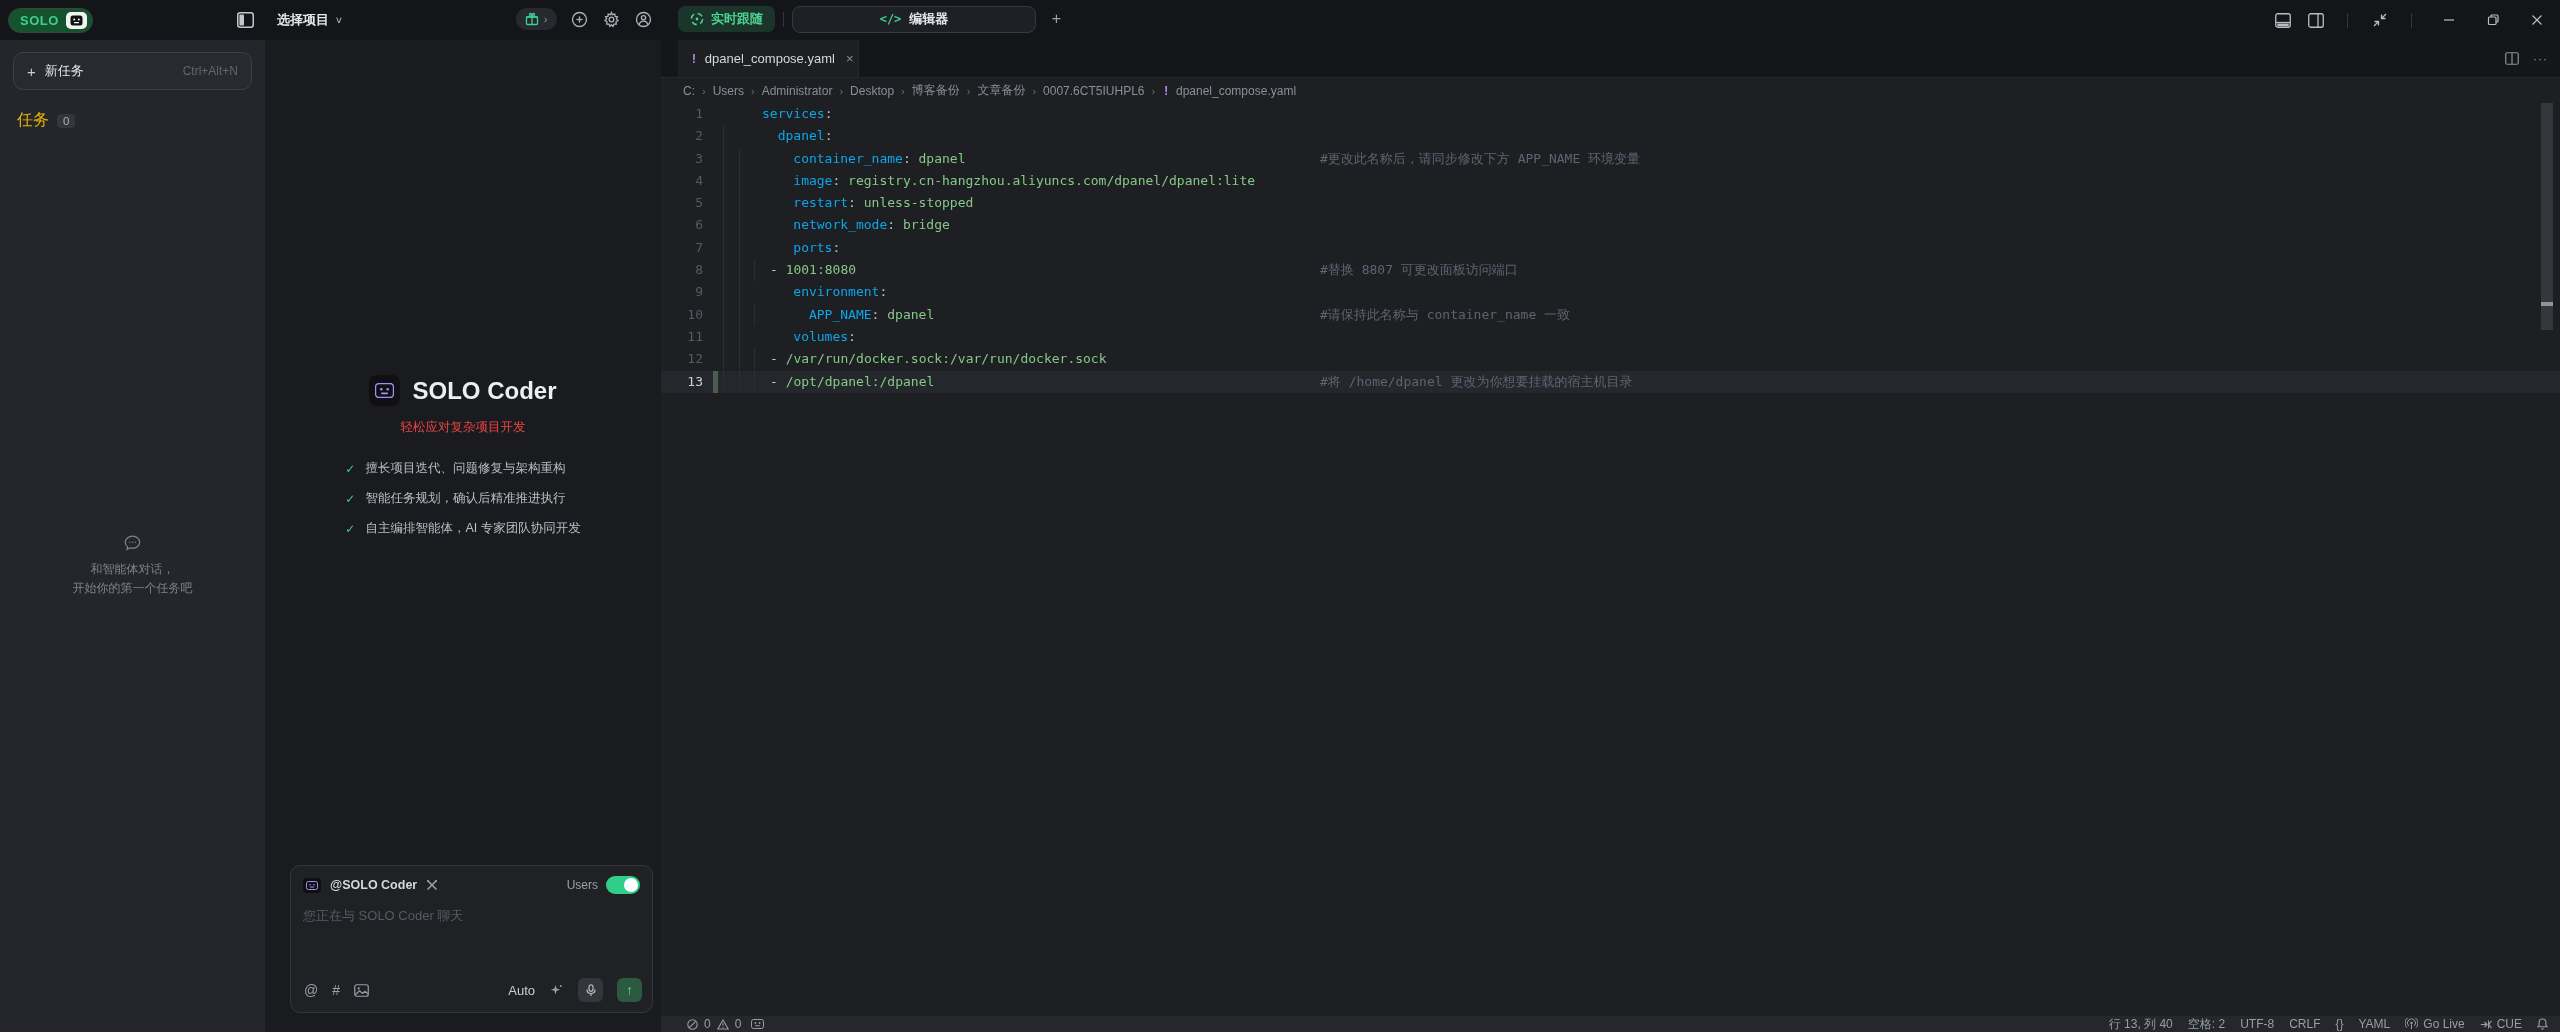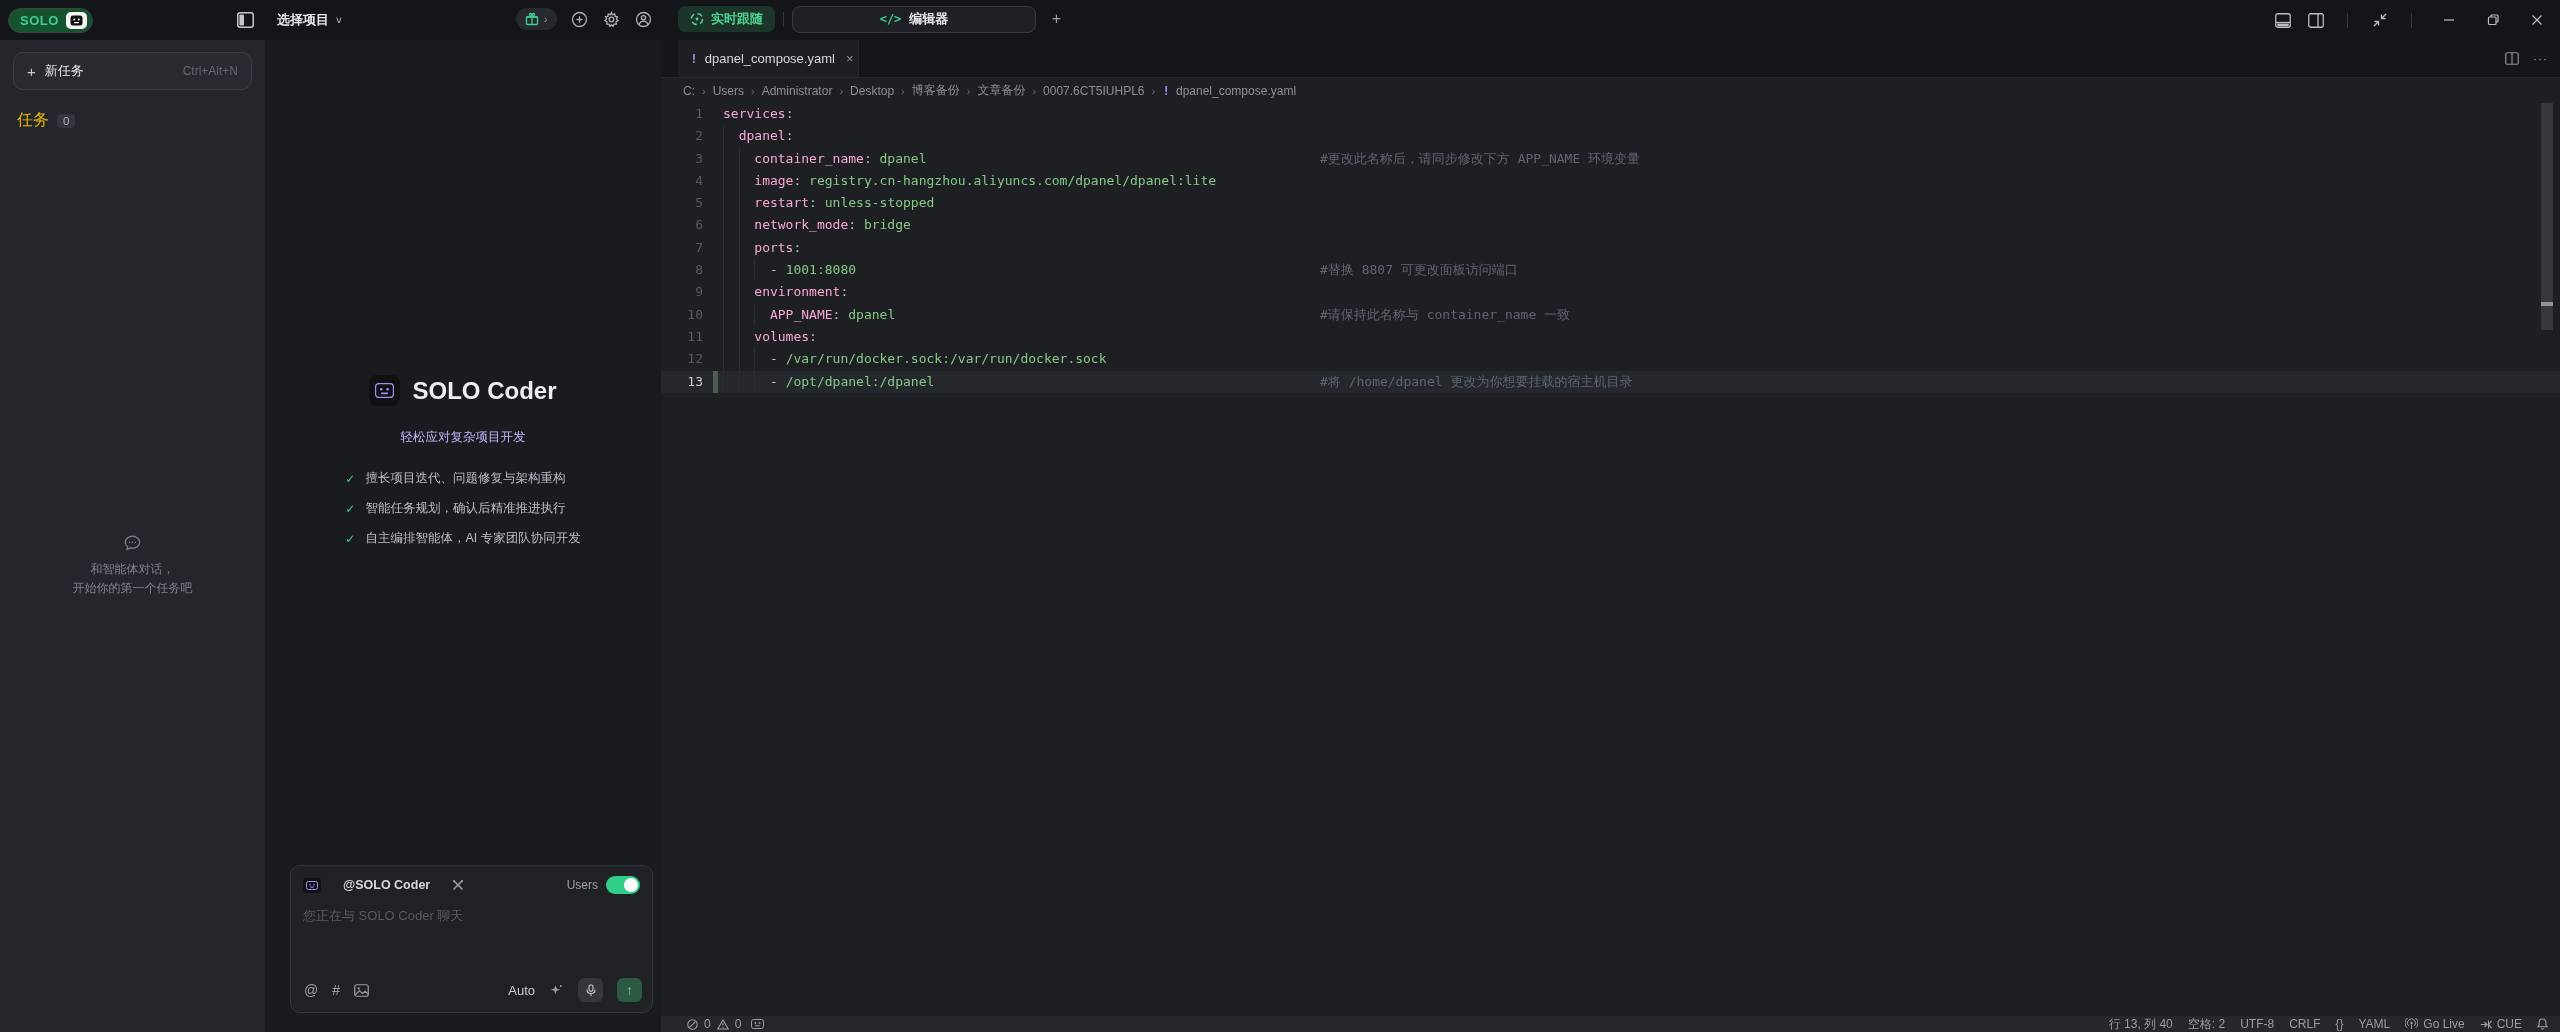--- a/index.html
+++ b/index.html
@@ -44,28 +44,28 @@
   .tasks-count { background:#33363c; color:#aab0b8; font-size:11.5px; border-radius:4px; padding:1px 6px; }
   .empty-state { position:absolute; left:0; top:495px; width:265px; text-align:center; color:#7d838c; font-size:12px; line-height:19px; }
   .empty-state svg { margin-bottom:9px; }
 
   
   #chat { position:absolute; left:265px; top:40px; width:396px; height:992px; background:#1a1b1f; }
   .welcome { position:absolute; left:0; top:335px; width:396px; display:flex; flex-direction:column; align-items:center; }
   .welcome-head { display:flex; align-items:center; gap:12px; }
   .welcome-bot { width:31px; height:31px; border-radius:8px; background:#101013; display:flex; align-items:center; justify-content:center; }
   .welcome-title { color:#eceef1; font-size:24px; font-weight:bold; }
-  .welcome-sub { margin-top:23px; color:#c4b5fd; font-size:12.5px; }
+  .welcome-sub { margin-top:13px; color:#ef4444; font-size:12.5px; }
   .features { margin-top:24px; display:flex; flex-direction:column; gap:13px; }
   .feature { display:flex; align-items:center; gap:10px; color:#b9bfc7; font-size:12.5px; }
   .feature .check { color:#3ecf8e; font-size:12px; }
 
   .chatbox { position:absolute; left:25px; top:825px; width:363px; height:148px; background:#1f2125;
     border:1px solid #33363c; border-radius:10px; display:flex; flex-direction:column; }
-  .chatbox-head { display:flex; align-items:center; gap:22px; padding:10px 12px 4px 12px;justify-content:flex-end; }
+  .chatbox-head { display:flex; align-items:center; gap:9px; padding:10px 12px 4px 12px;justify-content:flex-end; }
   .agent-bot { width:18px; height:15px; background:#101013; border-radius:4px; display:flex; align-items:center; justify-content:center; }
   .agent-name { color:#d5d8dd; font-size:12.5px; font-weight:bold; }
   .plan-wrap { margin-left:auto; display:flex; align-items:center; gap:8px; }
   .plan-label { color:#9aa0a6; font-size:12px; }
   .toggle { width:34px; height:18px; border-radius:9px; background:#2fcf8a; position:relative; cursor:pointer; }
   .toggle .knob { position:absolute; right:2px; top:2px; width:14px; height:14px; border-radius:50%; background:#fff; }
   .chat-input { flex:1; padding:9px 12px; }
   .chat-input textarea { width:100%; height:100%; background:transparent; border:none; outline:none; resize:none;
     color:#c9cdd3; font-size:13px; font-family:"Liberation Sans","DejaVu Sans",sans-serif; }
   .chat-input textarea::placeholder { color:#565b63; }
@@ -88,21 +88,21 @@
   .breadcrumbs { height:25px; display:flex; align-items:center; padding-left:22px; font-size:12px; color:#8a9098; }
   .crumb { cursor:pointer; white-space:nowrap; }
   .crumb-sep { margin:0 7px; color:#6a7078; font-size:11px; }
   #code { position:relative; font-family:"DejaVu Sans Mono",monospace; font-size:13px; }
   .code-line { position:relative; height:22.3px; line-height:22.3px; white-space:pre; }
   .code-line.current { background:#24272c; }
   .code-line.current .ln { color:#cdd1d6; }
   .code-line.current .gmark { position:absolute; left:52px; top:0; width:5px; height:100%; background:#4d5b51; }
   .ln { position:absolute; left:8px; width:34px; text-align:right; color:#565b62; }
   .lc { position:absolute; left:62px; top:0; }
-  .tok-k { color:#f9a8d4; } .tok-v { color:#85c985; } .tok-p { color:#bfc5cc; }
+  .tok-k { color:#0ea5e9;margin-left:39px; } .tok-v { color:#85c985; } .tok-p { color:#bfc5cc; }
   .cmt { position:absolute; left:659px; top:0; color:#5e6570; white-space:pre; }
   .guide { position:absolute; top:0; bottom:0; width:1px; background:#2a2d32; }
   .scrollbar { position:absolute; right:6px; top:63px; width:14px; bottom:0; }
   .sb-thumb { position:absolute; left:1px; top:0; width:12px; height:227px; background:#34373c; }
   .sb-mark { position:absolute; left:1px; top:199px; width:12px; height:4px; background:#8f959c; }
 
   
   #statusbar { position:absolute; left:661px; top:1016px; width:1899px; height:16px; background:#25272b;
     display:flex; align-items:center; font-size:12px; color:#989ea6; }
   .sb-left { display:flex; align-items:center; gap:6px; padding-left:26px; }

